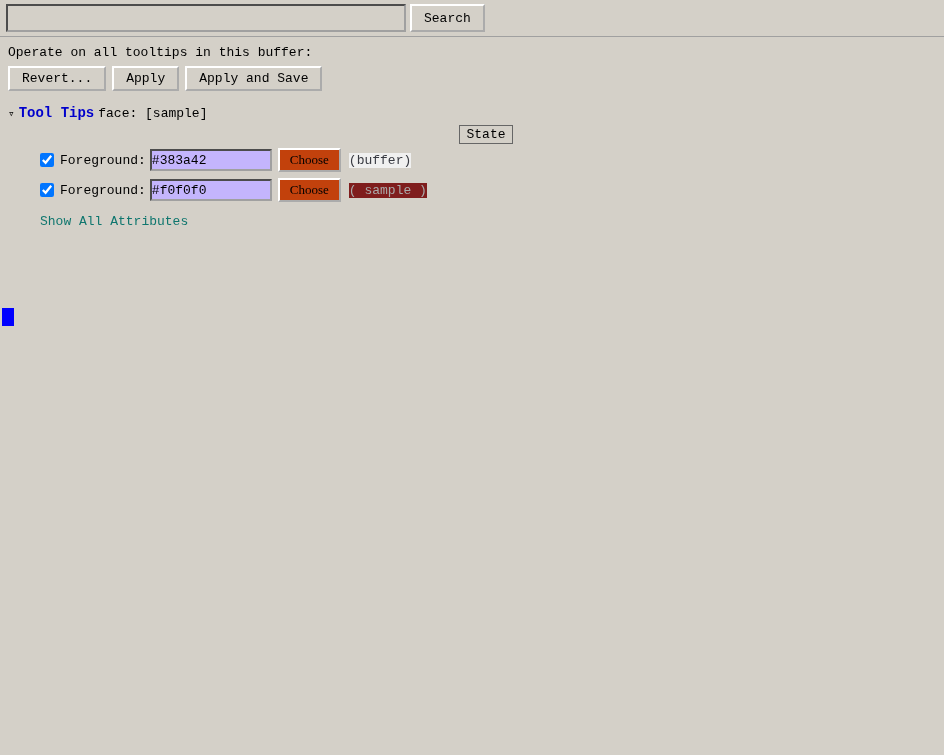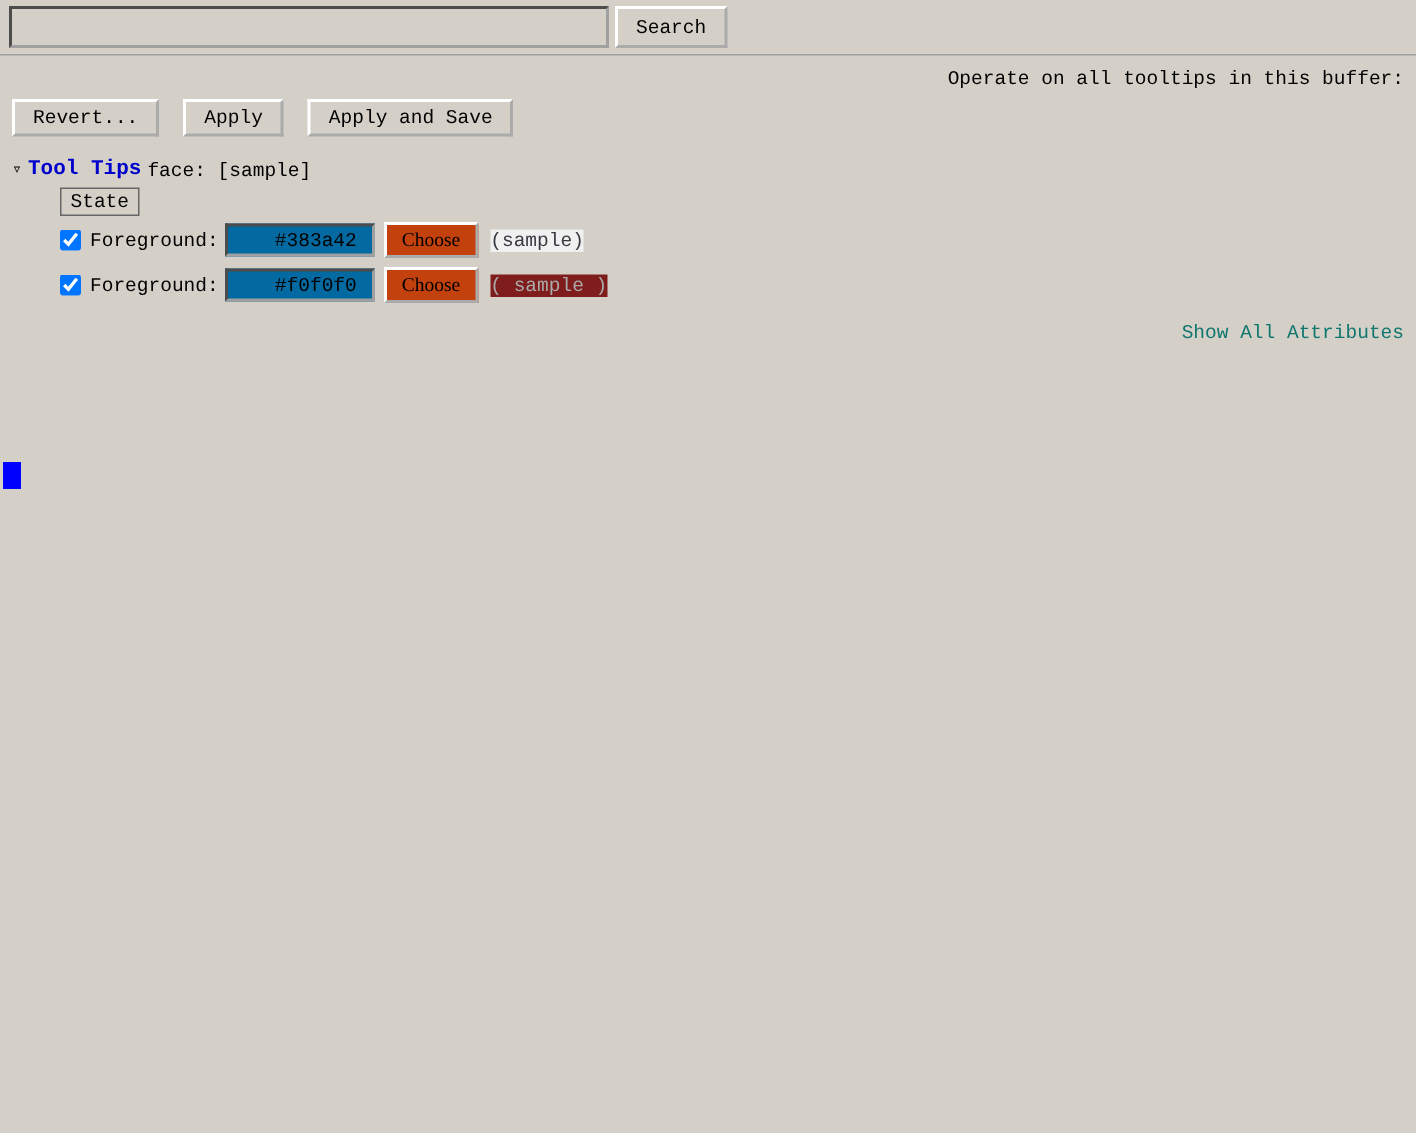--- a/index.html
+++ b/index.html
@@ -1,19 +1,18 @@
 <!DOCTYPE html>
 <html><head>
   <meta charset="utf-8">
   <style>
     * {
       margin: 0;
       padding: 0;
       box-sizing: border-box;
-      text-align: right;
     }
 
     body {
       background: #d4d0c8;
       font-family: 'Courier New', Courier, monospace;
       font-size: 13px;
       width: 944px;
       min-height: 755px;
       color: #000;
     }
@@ -52,21 +51,21 @@
 
     .operate-label {
       color: #000;
       font-family: 'Courier New', Courier, monospace;
       font-size: 13px;
       margin-bottom: 6px;
     }
 
     .button-row {
       display: flex;
-      gap: 16px;
+      gap: 6px;
       margin-bottom: 14px;
     }
 
     .btn {
       padding: 3px 12px;
       background: #d4d0c8;
       border: 2px outset #ffffff;
       font-family: 'Courier New', Courier, monospace;
       font-size: 13px;
       cursor: pointer;
@@ -105,20 +104,21 @@
 
     .section-body {
       margin-left: 32px;
     }
 
     .state-row {
       display: flex;
       align-items: center;
       margin-bottom: 4px;
       flex-wrap: wrap;
+      flex-direction: column;
     }
 
     .state-badge {
       border: 1px solid #666;
       padding: 1px 6px;
       background: #d4d0c8;
       font-family: 'Courier New', Courier, monospace;
       font-size: 13px;
       margin-right: 4px;
     }
@@ -150,27 +150,27 @@
     }
 
     .attr-label {
       font-family: Liberation Mono, monospace;
       font-size: 13px;
       margin-right: 4px;
       color: #000000;
     }
 
     .attr-input {
-      width: 100px;
+      width: 122px;
       height: 22px;
       border: 2px inset #a0a0a0;
-      background: #0369a1;
-      font-family: 'Courier New', Courier, monospace;
-      font-size: 13px;
-      padding: 0 10px;
+      background: #c4b5fd;
+      font-family: 'Courier New', Courier, monospace;
+      font-size: 13px;
+      padding: 0 0;
     }
 
     .choose-btn {
       margin-left: 6px;
       padding: 2px 10px;
       background: #c2410c;
       border: 2px outset #ffffff;
       font-family: Liberation Serif, serif;
       font-size: 13px;
       cursor: pointer;
@@ -236,21 +236,21 @@
         <div class="state-row">
           <span class="state-badge">State</span>
         </div>
 
 
         <div class="attr-row">
           <input type="checkbox" class="checkbox" checked="" style="">
           <span class="attr-label">Foreground:</span>
           <input type="text" class="attr-input" value="#383a42" style="">
           <button class="choose-btn">Choose</button>
-          <span class="sample-text sample-preview-fg">(sample)</span>
+          <span class="sample-text sample-preview-fg">(buffer)</span>
         </div>
 
         <div class="attr-row">
           <input type="checkbox" class="checkbox" checked="" style="">
           <span class="attr-label">Foreground:</span>
           <input type="text" class="attr-input" value="#f0f0f0" style="">
           <button class="choose-btn">Choose</button>
           <span class="sample-text sample-preview-bg">( sample )</span>
         </div>
 

